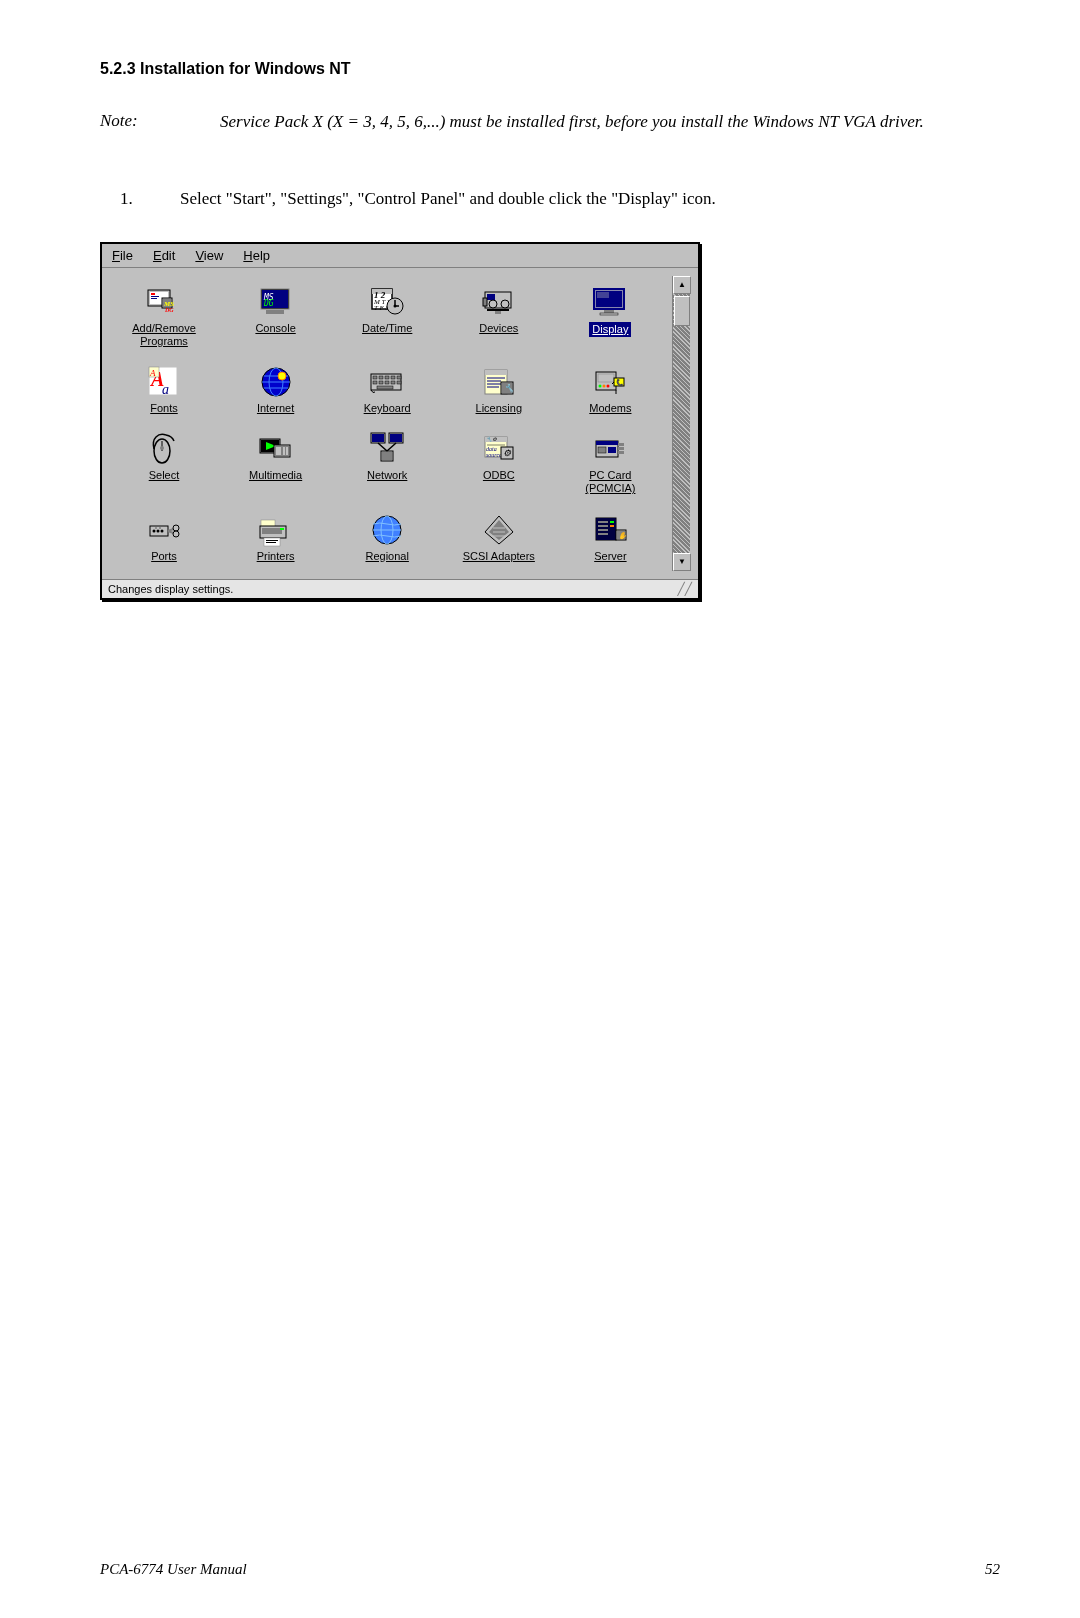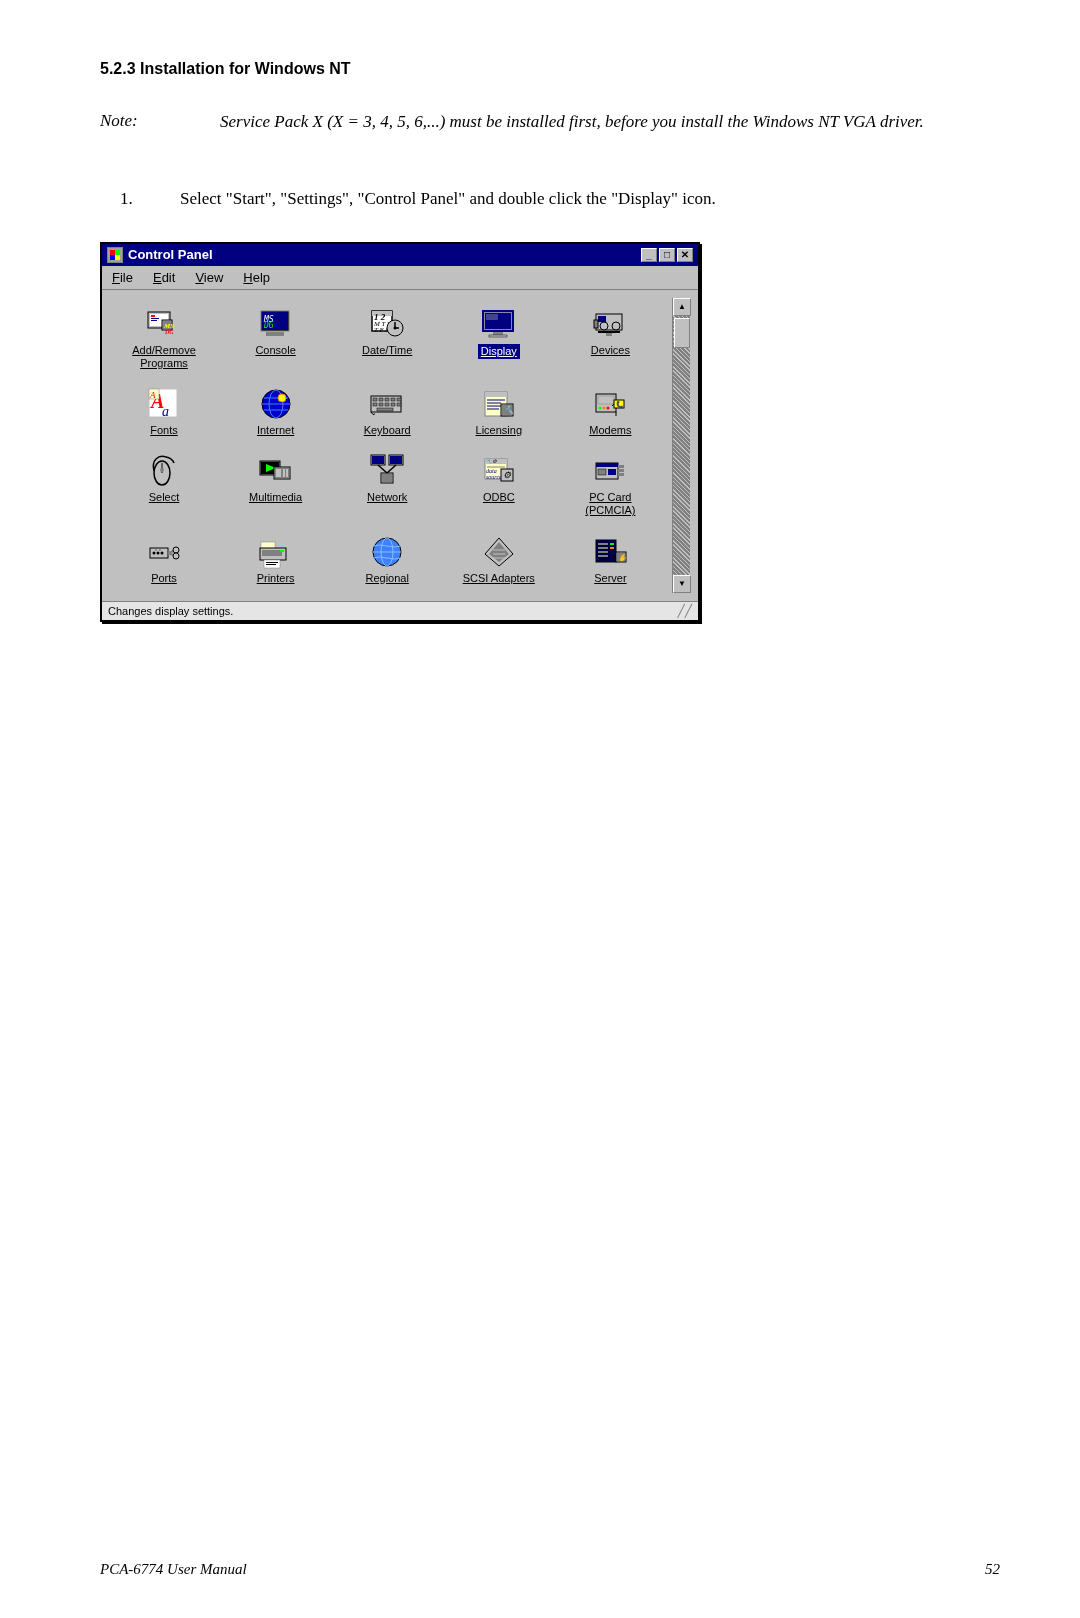--- a/index.html
+++ b/index.html
@@ -270,39 +270,20 @@
 
 <ol class="step-list" style="list-style:none; padding-left: 0;">
   <li class="step-item">
     <span class="step-num">1.</span>
     <span class="step-text">Select "Start", "Settings", "Control Panel" and double click the "Display" icon.</span>
   </li>
 </ol>
 
 <div class="win-window">
 
-  <div class="win-titlebar">
-    <div class="win-title-left">
-      <div class="win-title-icon">
-        <svg width="14" height="14" viewBox="0 0 14 14">
-          <rect x="1" y="1" width="12" height="12" fill="#c0c0c0" stroke="#808080"></rect>
-          <rect x="2" y="2" width="5" height="5" fill="#ff0000"></rect>
-          <rect x="7" y="2" width="5" height="5" fill="#00ff00"></rect>
-          <rect x="2" y="7" width="5" height="5" fill="#0000ff"></rect>
-          <rect x="7" y="7" width="5" height="5" fill="#ffff00"></rect>
-        </svg>
-      </div>
-      <span>Control Panel</span>
-    </div>
-    <div class="win-controls">
-      <div class="win-btn">_</div>
-      <div class="win-btn">□</div>
-      <div class="win-btn">✕</div>
-    </div>
-  </div>
 
   <div class="win-menubar">
     <div class="win-menu-item"><span class="win-menu-underline">F</span>ile</div>
     <div class="win-menu-item"><span class="win-menu-underline">E</span>dit</div>
     <div class="win-menu-item"><span class="win-menu-underline">V</span>iew</div>
     <div class="win-menu-item"><span class="win-menu-underline">H</span>elp</div>
   </div>
 
   <div class="win-content">
     <div class="win-icons-area">
@@ -349,47 +330,47 @@
               <text x="5" y="26" font-size="7" fill="#000">T F S</text>
               <circle cx="26" cy="22" r="8" fill="#c0c0c0" stroke="#000" stroke-width="1"></circle>
               <line x1="26" y1="22" x2="26" y2="16" stroke="#000" stroke-width="1.5"></line>
               <line x1="26" y1="22" x2="30" y2="22" stroke="#000" stroke-width="1.5"></line>
               <circle cx="26" cy="22" r="1.5" fill="#000"></circle>
             </svg>
           </div>
           <span class="icon-label">Date/Time</span>
         </div>
 
-        <div class="icon-item icon-selected">
-          <div class="cp-icon">
-            <svg width="36" height="36" viewBox="0 0 36 36">
-              <rect x="2" y="5" width="30" height="20" fill="#c0c0c0" stroke="#000" stroke-width="1.5"></rect>
-              <rect x="4" y="7" width="26" height="16" fill="#000080"></rect>
-              <rect x="5" y="8" width="12" height="6" fill="#c0c0c0" opacity="0.5"></rect>
-              <rect x="12" y="25" width="10" height="4" fill="#808080"></rect>
-              <rect x="8" y="29" width="18" height="2" fill="#c0c0c0" stroke="#000" stroke-width="0.5"></rect>
-              <rect x="2" y="5" width="30" height="20" fill="rgba(0,0,128,0.3)" stroke="#000080" stroke-width="2"></rect>
-            </svg>
-          </div>
-          <span class="icon-label" style="background:#000080;color:#fff;padding:1px 3px;">Display</span>
-        </div>
-
         <div class="icon-item">
           <div class="cp-icon">
             <svg width="36" height="36" viewBox="0 0 36 36">
               <rect x="4" y="8" width="26" height="16" fill="#c0c0c0" stroke="#000" stroke-width="1"></rect>
               <rect x="6" y="10" width="8" height="6" fill="#000080"></rect>
               <circle cx="24" cy="20" r="4" fill="#c0c0c0" stroke="#000" stroke-width="1"></circle>
               <circle cx="12" cy="20" r="4" fill="#c0c0c0" stroke="#000" stroke-width="1"></circle>
               <rect x="14" y="26" width="6" height="4" fill="#808080"></rect>
               <line x1="6" y1="26" x2="28" y2="26" stroke="#000" stroke-width="2"></line>
               <rect x="2" y="14" width="4" height="8" fill="#808080" stroke="#000" stroke-width="1"></rect>
             </svg>
           </div>
           <span class="icon-label">Devices</span>
+        </div>
+
+        <div class="icon-item icon-selected">
+          <div class="cp-icon">
+            <svg width="36" height="36" viewBox="0 0 36 36">
+              <rect x="2" y="5" width="30" height="20" fill="#c0c0c0" stroke="#000" stroke-width="1.5"></rect>
+              <rect x="4" y="7" width="26" height="16" fill="#000080"></rect>
+              <rect x="5" y="8" width="12" height="6" fill="#c0c0c0" opacity="0.5"></rect>
+              <rect x="12" y="25" width="10" height="4" fill="#808080"></rect>
+              <rect x="8" y="29" width="18" height="2" fill="#c0c0c0" stroke="#000" stroke-width="0.5"></rect>
+              <rect x="2" y="5" width="30" height="20" fill="rgba(0,0,128,0.3)" stroke="#000080" stroke-width="2"></rect>
+            </svg>
+          </div>
+          <span class="icon-label" style="background:#000080;color:#fff;padding:1px 3px;">Display</span>
         </div>
 
         <div class="icon-item">
           <div class="cp-icon">
             <svg width="36" height="36" viewBox="0 0 36 36">
               <rect x="3" y="3" width="28" height="28" fill="#ffffff" stroke="#c0c0c0" stroke-width="1"></rect>
               <text x="5" y="22" font-size="20" fill="#ff0000" font-weight="bold" font-family="serif">A</text>
               <text x="16" y="30" font-size="14" fill="#000080" font-family="serif">a</text>
               <rect x="3" y="3" width="10" height="10" fill="#ffffcc" stroke="#808080" stroke-width="0.5"></rect>
               <text x="4" y="12" font-size="9" fill="#ff0000" font-family="serif">A</text>

